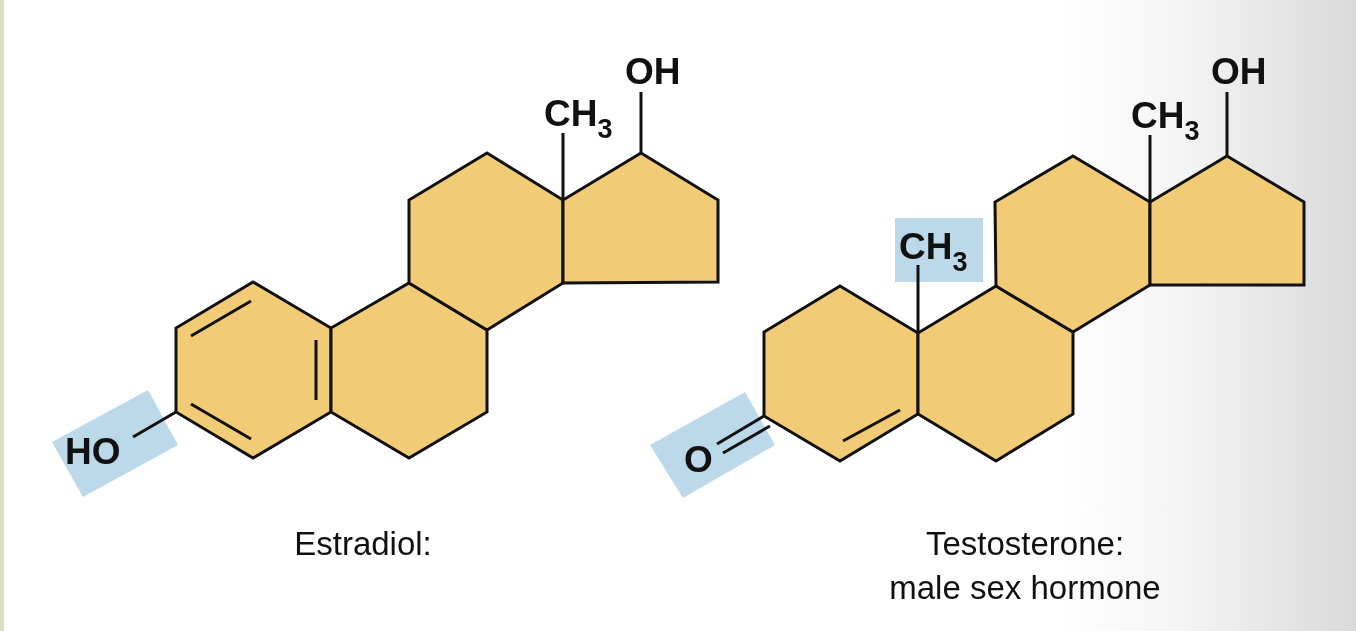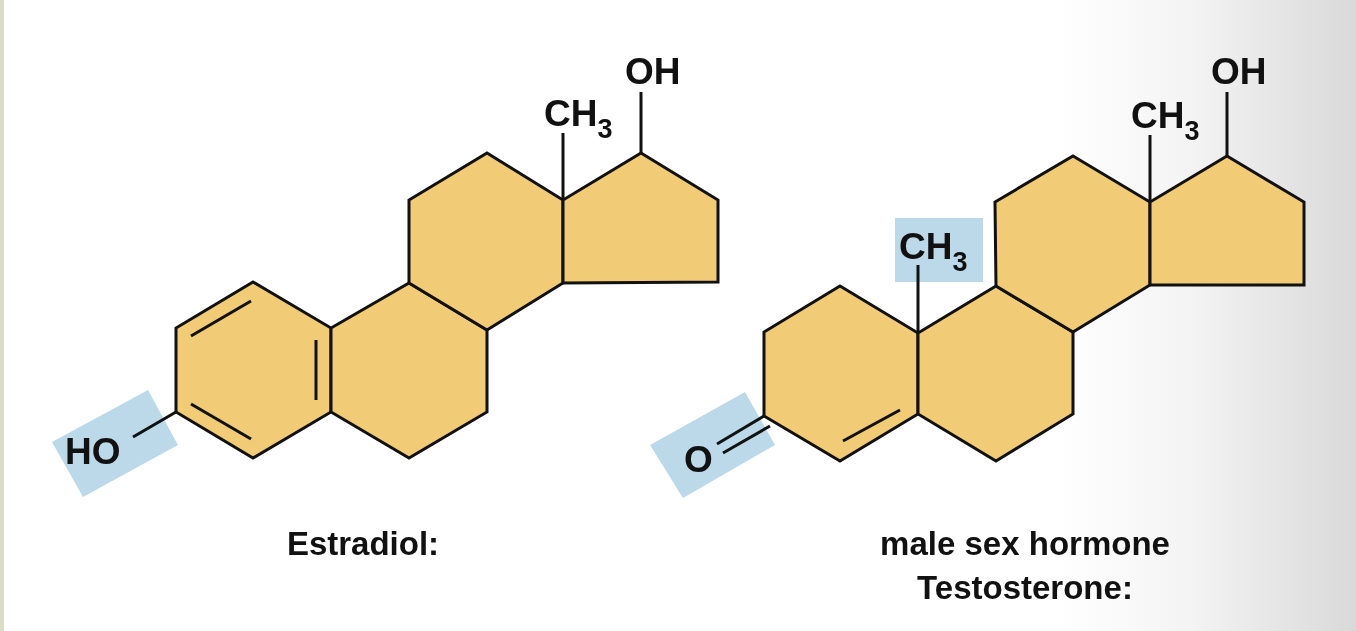--- a/index.html
+++ b/index.html
@@ -16,21 +16,21 @@
   .atom {
     font-family: "Liberation Sans", sans-serif;
     font-weight: bold; font-size: 37px; fill: #111;
   }
   .sub {
     font-family: "Liberation Sans", sans-serif;
     font-weight: bold; font-size: 27px; fill: #111;
   }
   .caption {
     position: absolute; width: 500px; text-align: center;
-    font-weight: bold; font-size: 33px; color: #111; line-height: 44px;
+    font-weight: normal; font-size: 33px; color: #111; line-height: 44px;
   }
 </style>
 </head>
 <body>
 
 <div class="left-border"></div>
 
 <svg class="diagram" width="1356" height="631" viewBox="0 0 1356 631">
 
   <g>
@@ -88,15 +88,15 @@
     <text class="atom" x="899" y="259"><tspan>CH</tspan><tspan class="sub" dy="12">3</tspan></text>
     <text class="atom" x="684" y="472">O</text>
   </g>
 </svg>
 
 <div class="caption" style="left:113px; top:522px;">
   <div>Estradiol:</div>
 </div>
 
 <div class="caption" style="left:775px; top:522px;">
+  <div>Testosterone:</div>
   <div>male sex hormone</div>
-  <div>Testosterone:</div>
 </div>
 
 </body></html>

